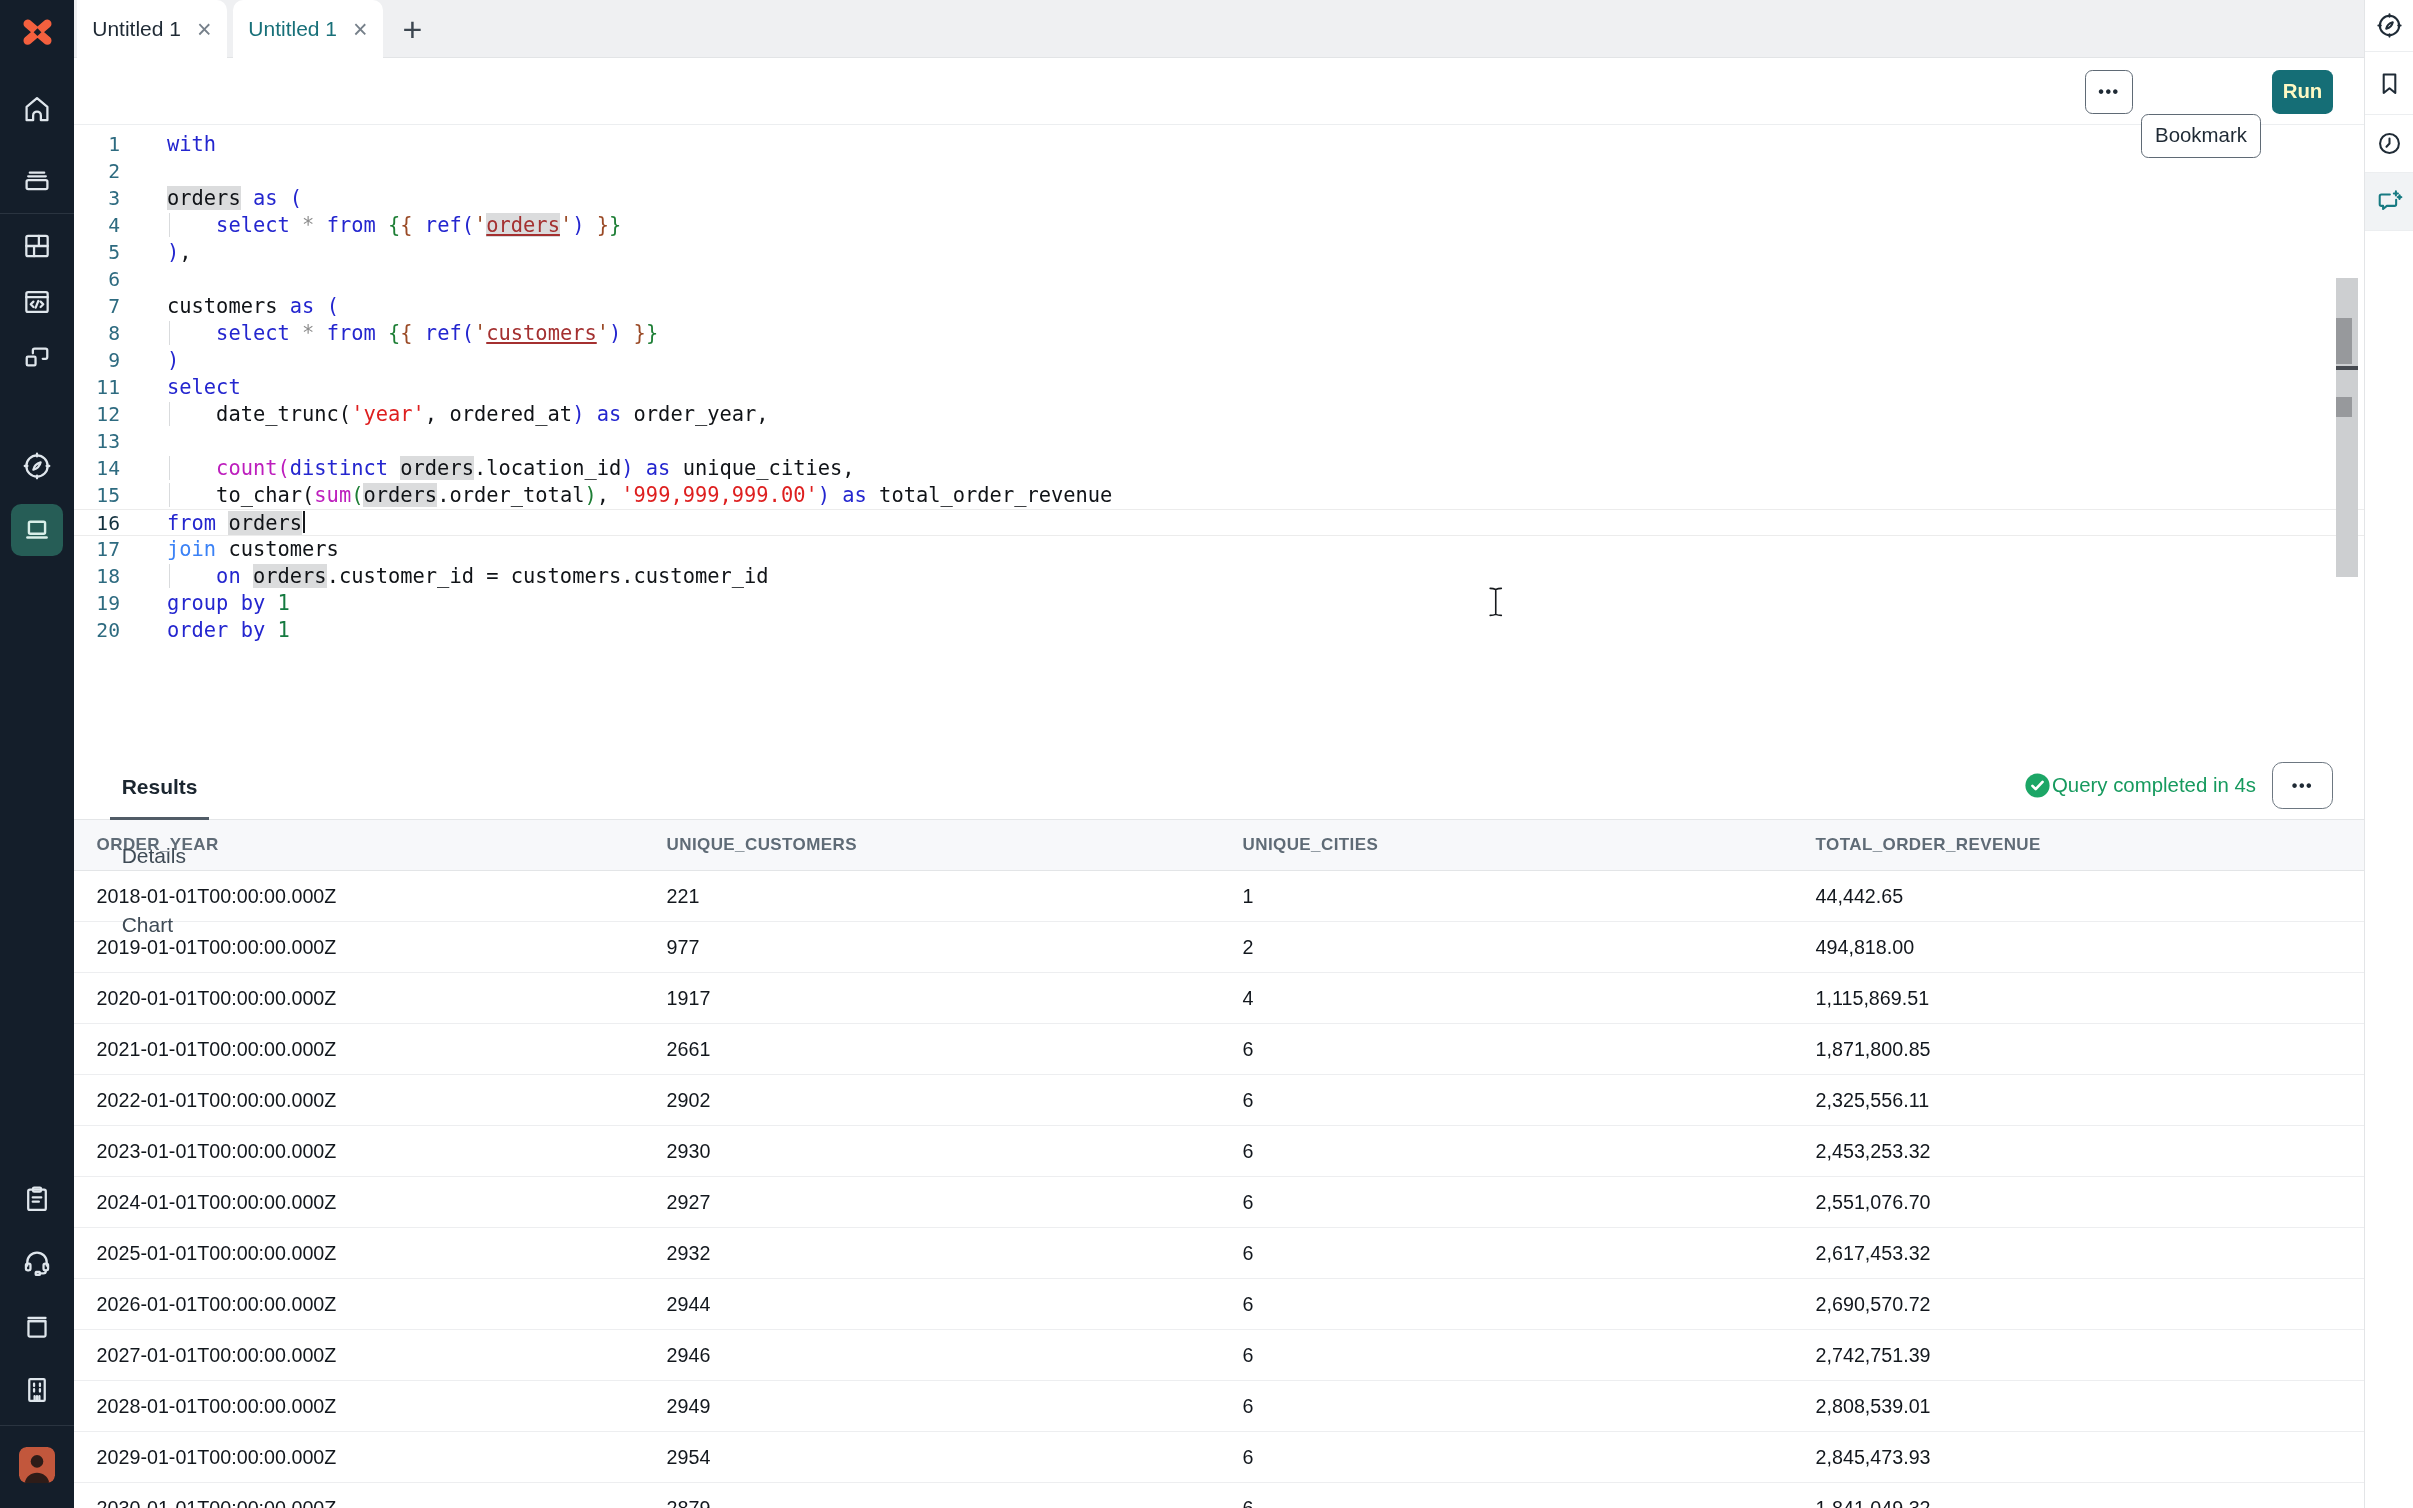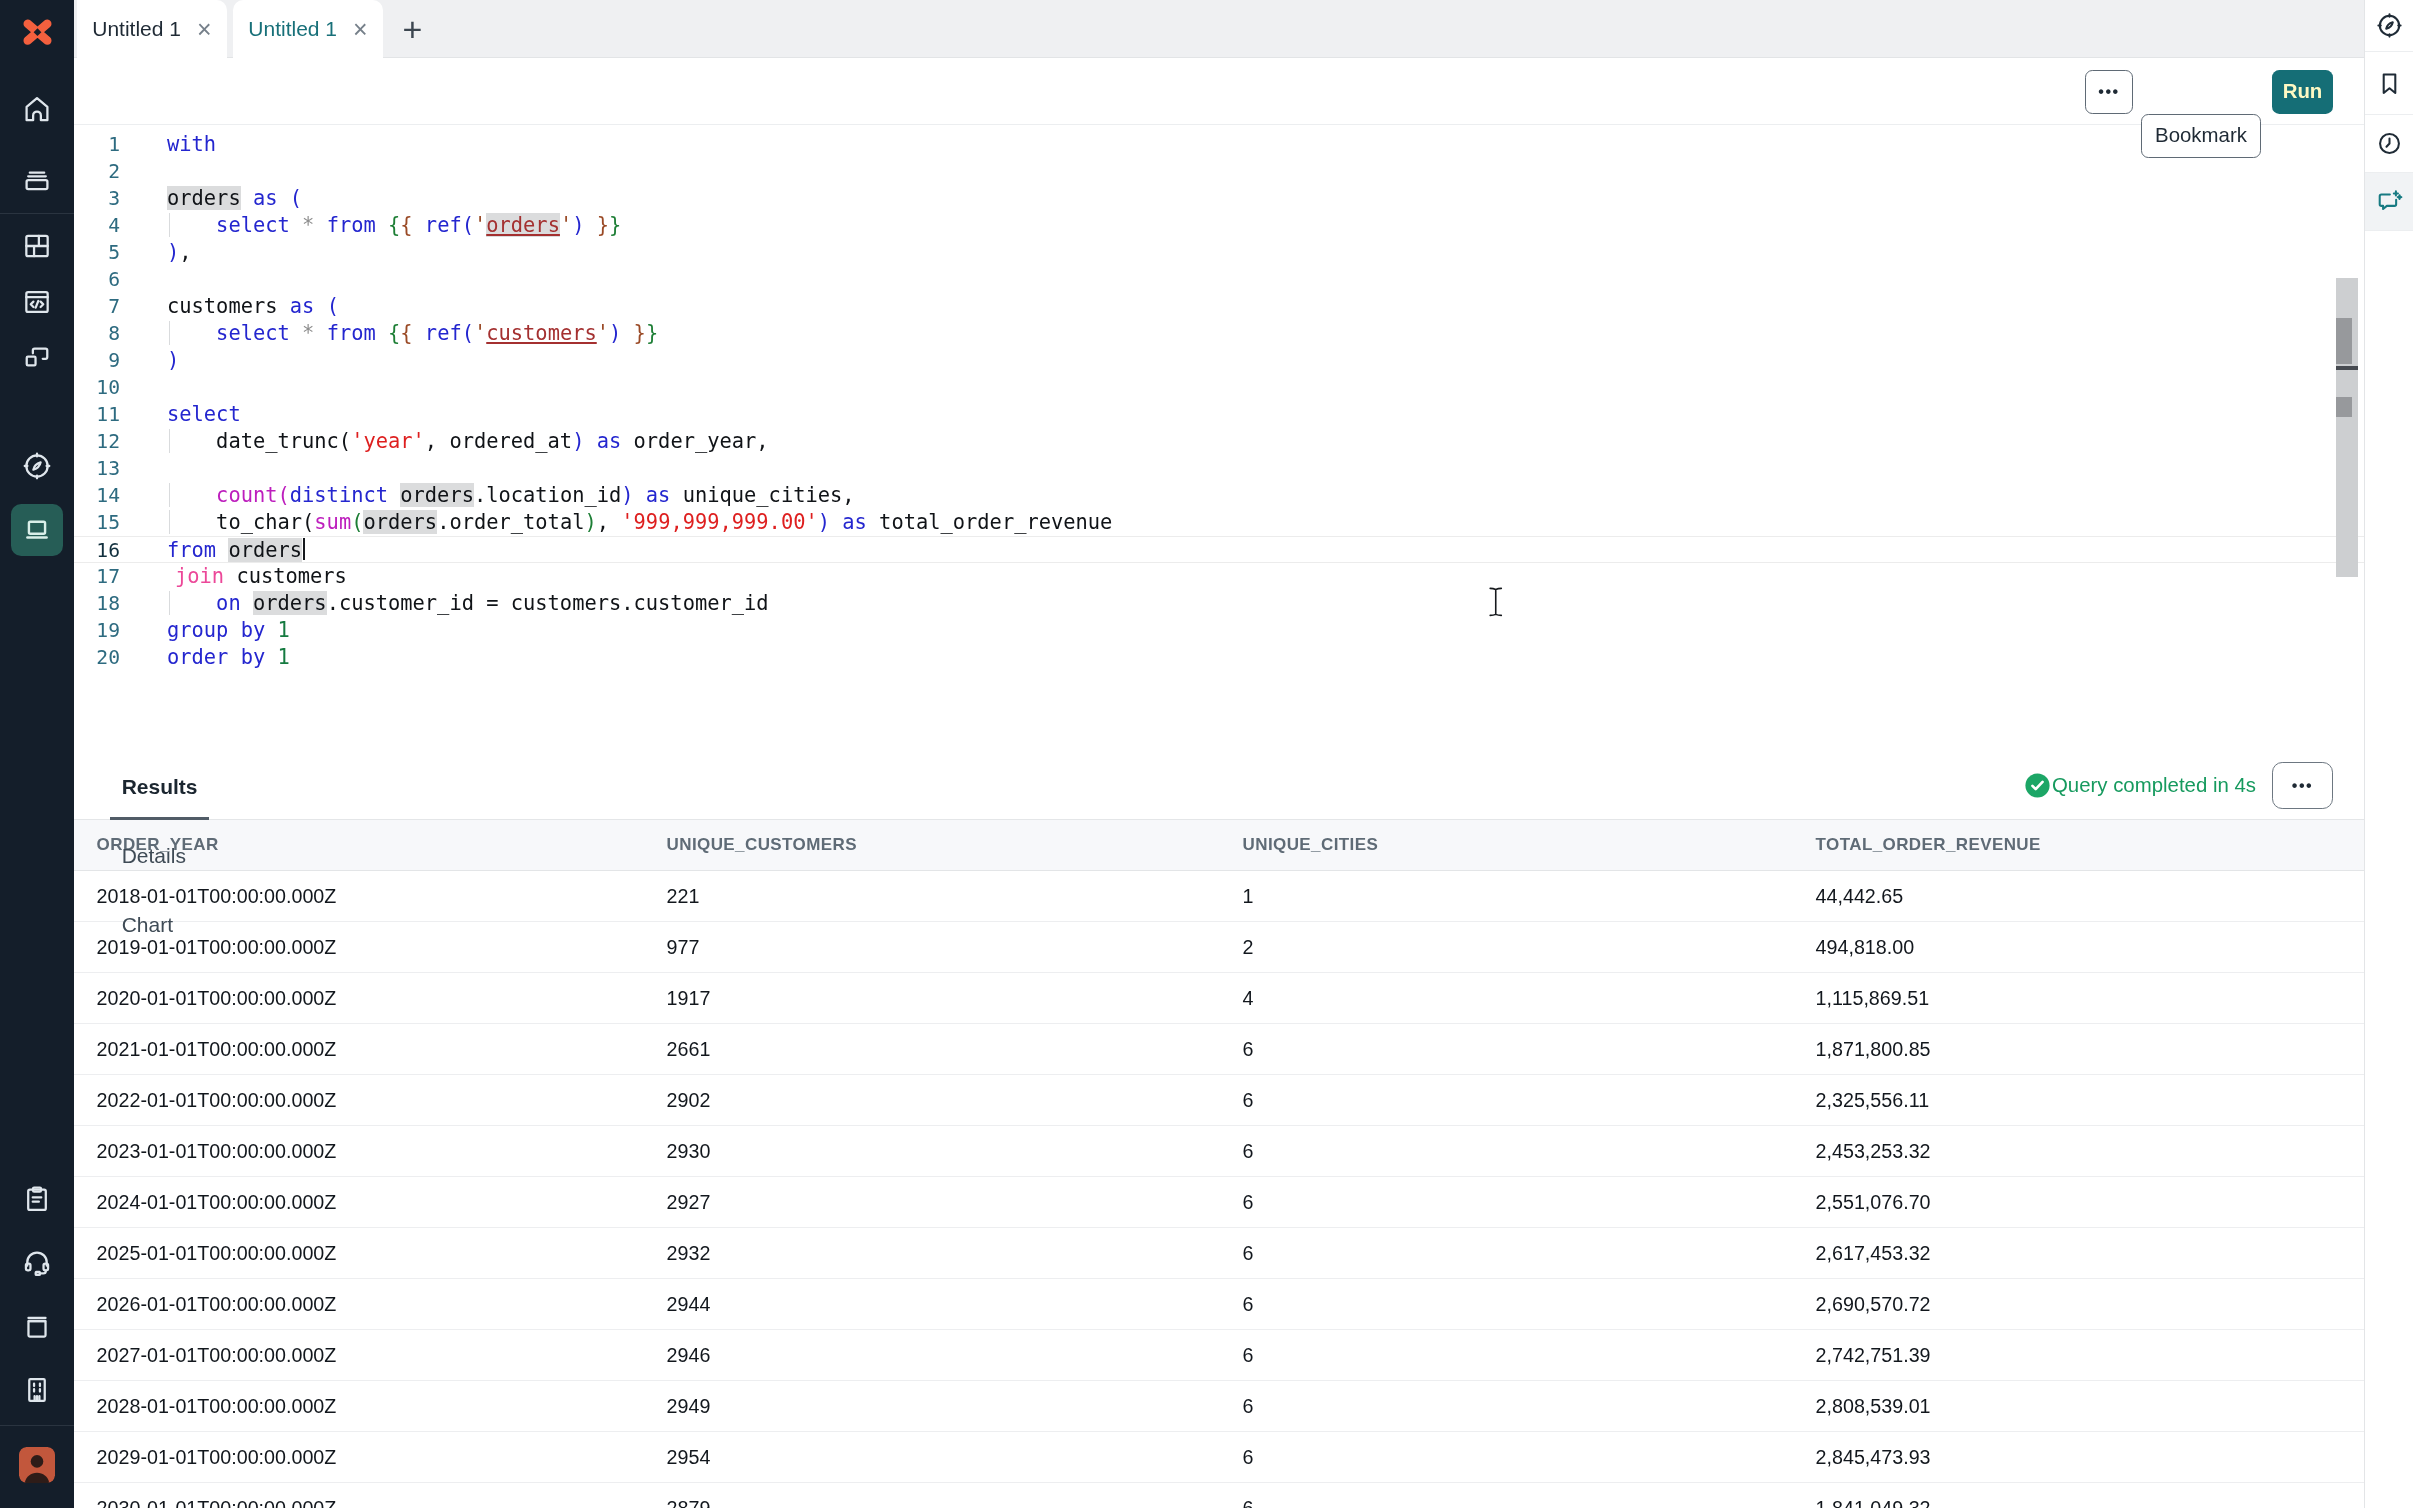--- a/index.html
+++ b/index.html
@@ -52,21 +52,21 @@
   .cd { margin-left:47px; white-space:pre; position:relative; }
   .guide { position:absolute; left:2.2px; top:1.5px; bottom:1.5px; width:0.7px; background:#d9dbdd; }
   .tok-kw  { color:#2426cf; }
   .tok-pl  { color:#101317; }
   .tok-st  { color:#de1f1f; }
   .tok-mg  { color:#bd1ebd; }
   .tok-lk  { color:#a43030; text-decoration:underline; }
   .tok-bg  { color:#1d7e35; }
   .tok-bb  { color:#9a4a26; }
   .tok-nm  { color:#157a40; }
-  .tok-jn  { color:#ec4899;margin-left:8px; }
+  .tok-jn  { color:#3b82f6; }
   .tok-ast { color:#8d8d8d; }
   .hl { background:#dbdcdd; }
   .caret { display:inline-block; width:2.2px; height:22px; background:#15181c; vertical-align:-3.6px; margin-left:0.7px; }
 
   
   .rail { position:absolute; left:2336px; top:278px; width:22px; height:299px; background:#cdcfd1; z-index:6; }
   .rail .thumb { position:absolute; left:0; top:40px; width:16px; height:46px; background:#97999c; }
   .rail .curline { position:absolute; left:0; top:88px; width:22px; height:4.4px; background:#474b51; }
   .rail .mark { position:absolute; left:0; top:119px; width:16px; height:19.7px; background:#97999c; }
 
@@ -244,24 +244,20 @@
     </div>
     <div class="cl">
       <div class="gut">8</div>
       <div class="cd"><span class="guide"></span><span class="tok-pl">    </span><span class="tok-kw">select</span><span class="tok-pl"> </span><span class="tok-ast">*</span><span class="tok-pl"> </span><span class="tok-kw">from</span><span class="tok-pl"> </span><span class="tok-bg">{</span><span class="tok-bb">{</span><span class="tok-pl"> </span><span class="tok-kw">ref(</span><span class="tok-bb">'</span><span class="tok-lk">customers</span><span class="tok-bb">'</span><span class="tok-kw">)</span><span class="tok-pl"> </span><span class="tok-bb">}</span><span class="tok-bg">}</span></div>
     </div>
     <div class="cl">
       <div class="gut">9</div>
       <div class="cd"><span class="tok-kw">)</span></div>
     </div>
     <div class="cl">
-      <div class="gut">10</div>
-      <div class="cd"></div>
-    </div>
-    <div class="cl">
       <div class="gut">11</div>
       <div class="cd"><span class="tok-kw">select</span></div>
     </div>
     <div class="cl">
       <div class="gut">12</div>
       <div class="cd"><span class="guide"></span><span class="tok-pl">    </span><span class="tok-pl">date_trunc(</span><span class="tok-st">'year'</span><span class="tok-pl">, ordered_at</span><span class="tok-kw">)</span><span class="tok-pl"> </span><span class="tok-kw">as</span><span class="tok-pl"> order_year,</span></div>
     </div>
     <div class="cl">
       <div class="gut">13</div>
     </div>

